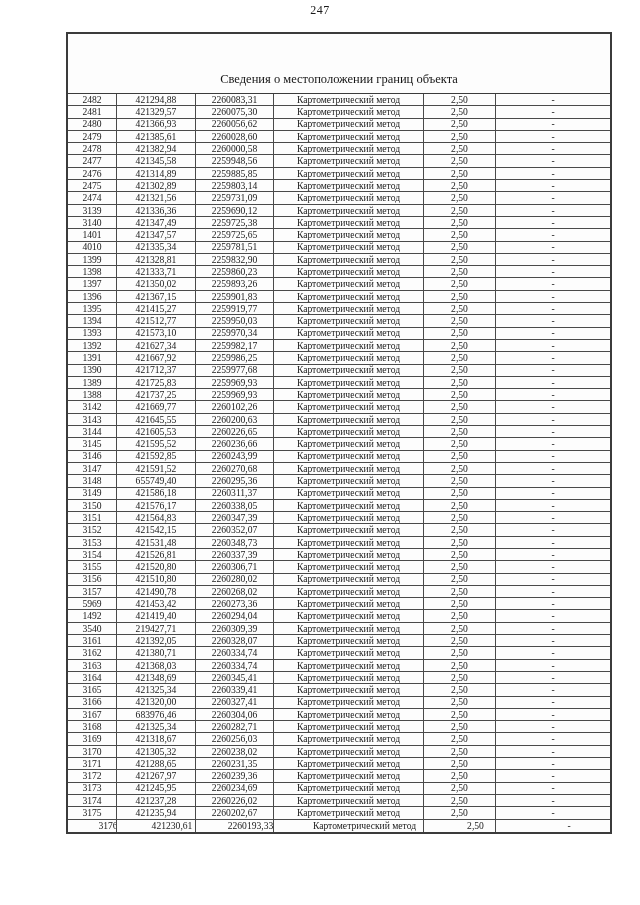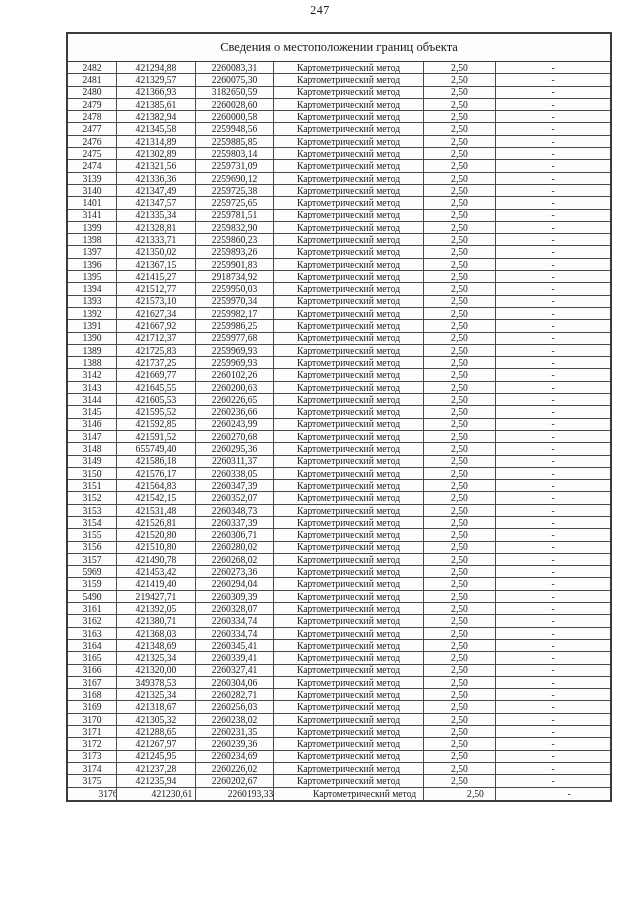--- a/index.html
+++ b/index.html
@@ -33,20 +33,21 @@
   }
   .title-row {
     box-sizing: border-box;
     height: 28px;
     display: flex;
     align-items: center;
     justify-content: center;
     font-size: 12.5px;
     border-bottom: 1.5px solid #3b3b3b;
     color: #161616;
+    margin-top: 32px;
   }
   .trow {
     display: grid;
     grid-template-columns: 49px 79px 78px 150px 72px 1fr;
     height: 12.3px;
   }
   .trow > div {
     box-sizing: border-box;
     border-right: 1px solid #4a4a4a;
     border-bottom: 1px solid #4a4a4a;
@@ -83,21 +84,21 @@
           <div>2481</div>
           <div>421329,57</div>
           <div>2260075,30</div>
           <div>Картометрический метод</div>
           <div>2,50</div>
           <div>-</div>
         </div>
         <div class="trow">
           <div>2480</div>
           <div>421366,93</div>
-          <div>3182650,59</div>
+          <div>2260056,62</div>
           <div>Картометрический метод</div>
           <div>2,50</div>
           <div>-</div>
         </div>
         <div class="trow">
           <div>2479</div>
           <div>421385,61</div>
           <div>2260028,60</div>
           <div>Картометрический метод</div>
           <div>2,50</div>
@@ -161,21 +162,21 @@
         </div>
         <div class="trow">
           <div>1401</div>
           <div>421347,57</div>
           <div>2259725,65</div>
           <div>Картометрический метод</div>
           <div>2,50</div>
           <div>-</div>
         </div>
         <div class="trow">
-          <div>3141</div>
+          <div>4010</div>
           <div>421335,34</div>
           <div>2259781,51</div>
           <div>Картометрический метод</div>
           <div>2,50</div>
           <div>-</div>
         </div>
         <div class="trow">
           <div>1399</div>
           <div>421328,81</div>
           <div>2259832,90</div>
@@ -203,21 +204,21 @@
           <div>1396</div>
           <div>421367,15</div>
           <div>2259901,83</div>
           <div>Картометрический метод</div>
           <div>2,50</div>
           <div>-</div>
         </div>
         <div class="trow">
           <div>1395</div>
           <div>421415,27</div>
-          <div>2918734,92</div>
+          <div>2259919,77</div>
           <div>Картометрический метод</div>
           <div>2,50</div>
           <div>-</div>
         </div>
         <div class="trow">
           <div>1394</div>
           <div>421512,77</div>
           <div>2259950,03</div>
           <div>Картометрический метод</div>
           <div>2,50</div>
@@ -401,29 +402,29 @@
         </div>
         <div class="trow">
           <div>5969</div>
           <div>421453,42</div>
           <div>2260273,36</div>
           <div>Картометрический метод</div>
           <div>2,50</div>
           <div>-</div>
         </div>
         <div class="trow">
-          <div>3159</div>
+          <div>1492</div>
           <div>421419,40</div>
           <div>2260294,04</div>
           <div>Картометрический метод</div>
           <div>2,50</div>
           <div>-</div>
         </div>
         <div class="trow">
-          <div>5490</div>
+          <div>3540</div>
           <div>219427,71</div>
           <div>2260309,39</div>
           <div>Картометрический метод</div>
           <div>2,50</div>
           <div>-</div>
         </div>
         <div class="trow">
           <div>3161</div>
           <div>421392,05</div>
           <div>2260328,07</div>
@@ -466,21 +467,21 @@
         <div class="trow">
           <div>3166</div>
           <div>421320,00</div>
           <div>2260327,41</div>
           <div>Картометрический метод</div>
           <div>2,50</div>
           <div>-</div>
         </div>
         <div class="trow">
           <div>3167</div>
-          <div>349378,53</div>
+          <div>683976,46</div>
           <div>2260304,06</div>
           <div>Картометрический метод</div>
           <div>2,50</div>
           <div>-</div>
         </div>
         <div class="trow">
           <div>3168</div>
           <div>421325,34</div>
           <div>2260282,71</div>
           <div>Картометрический метод</div>

